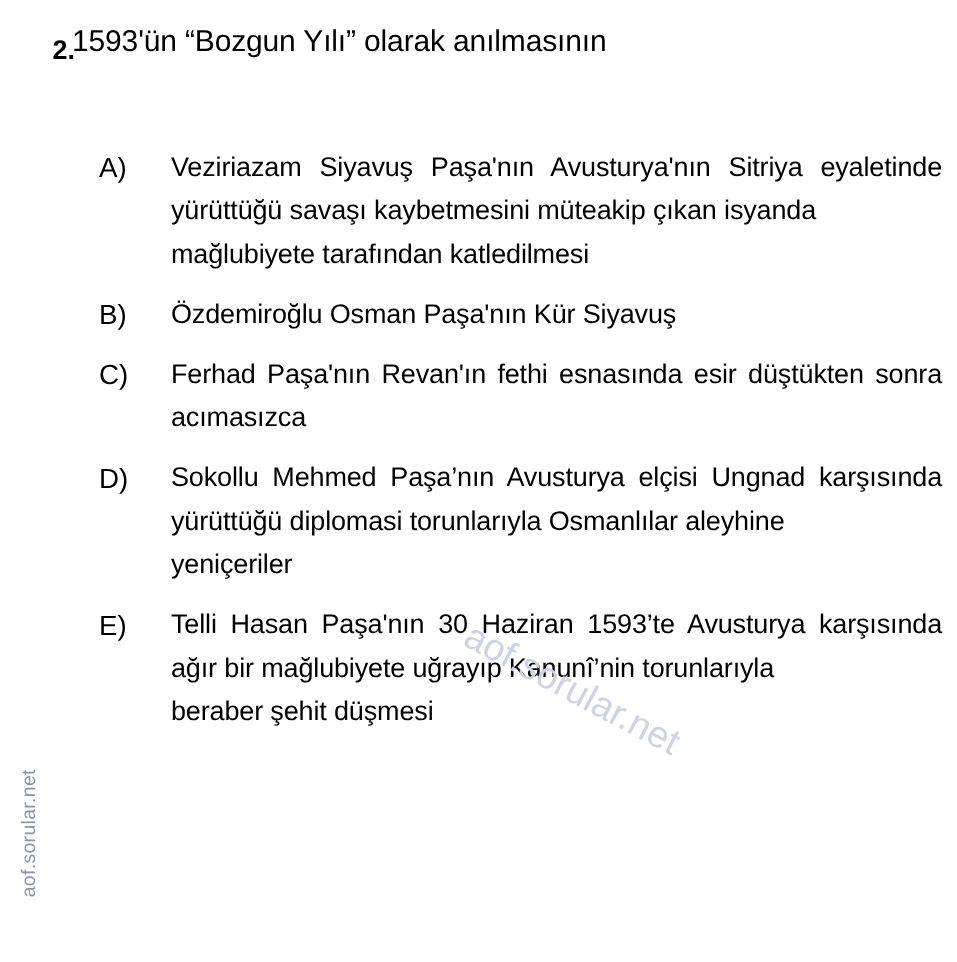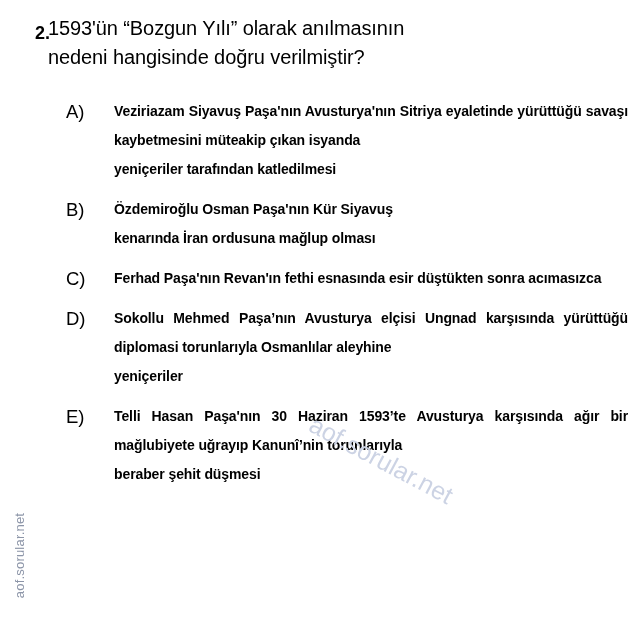--- a/index.html
+++ b/index.html
@@ -105,65 +105,62 @@
     width: 34px;
     font-size: 18.5px;
     line-height: 29px;
     text-align: left;
     letter-spacing: 0px;
   }
   .option-text {
     margin-left: 114px;
     margin-right: 10px;
     width: 514px;
-    font-size: 14px;
+    font-size: 18px;
     line-height: 29px;
     text-align: justify;
     text-justify: inter-word;
     letter-spacing: -0.1px;
     word-spacing: 0px;
-    font-weight: bold;
   }
   .option-text > span.lastline {
     display: block;
     text-align: left;
   }
 </style>
 </head>
 <body>
 
 <div id="question-sheet">
 
   <div class="wm-side">aof.sorular.net</div>
 
   <div id="question-block">
     <div class="q-number">2.</div>
     <div class="q-text">
       <span>1593'ün  “Bozgun  Yılı”  olarak  anılmasının</span>
-      <span class="lastline">nedeni hangisinde doğru verilmiştir?</span>
     </div>
   </div>
 
   <div id="options-list">
 
     <div class="option-row">
       <div class="option-letter">A)</div>
       <div class="option-text">
         <span>Veziriazam  Siyavuş  Paşa'nın Avusturya'nın</span>
         <span>Sitriya    eyaletinde    yürüttüğü    savaşı</span>
         <span>kaybetmesini    müteakip    çıkan    isyanda</span>
-        <span class="lastline">yeniçeriler tarafından katledilmesi</span>
+        <span class="lastline">mağlubiyete tarafından katledilmesi</span>
       </div>
     </div>
 
     <div class="option-row">
       <div class="option-letter">B)</div>
       <div class="option-text">
         <span>Özdemiroğlu  Osman  Paşa'nın Kür  Siyavuş</span>
-        <span class="lastline">kenarında İran ordusuna mağlup olması</span>
       </div>
     </div>
 
     <div class="option-row">
       <div class="option-letter">C)</div>
       <div class="option-text">
         <span>Ferhad  Paşa'nın  Revan'ın  fethi  esnasında</span>
         <span>esir      düştükten      sonra      acımasızca</span>
       </div>
     </div>

